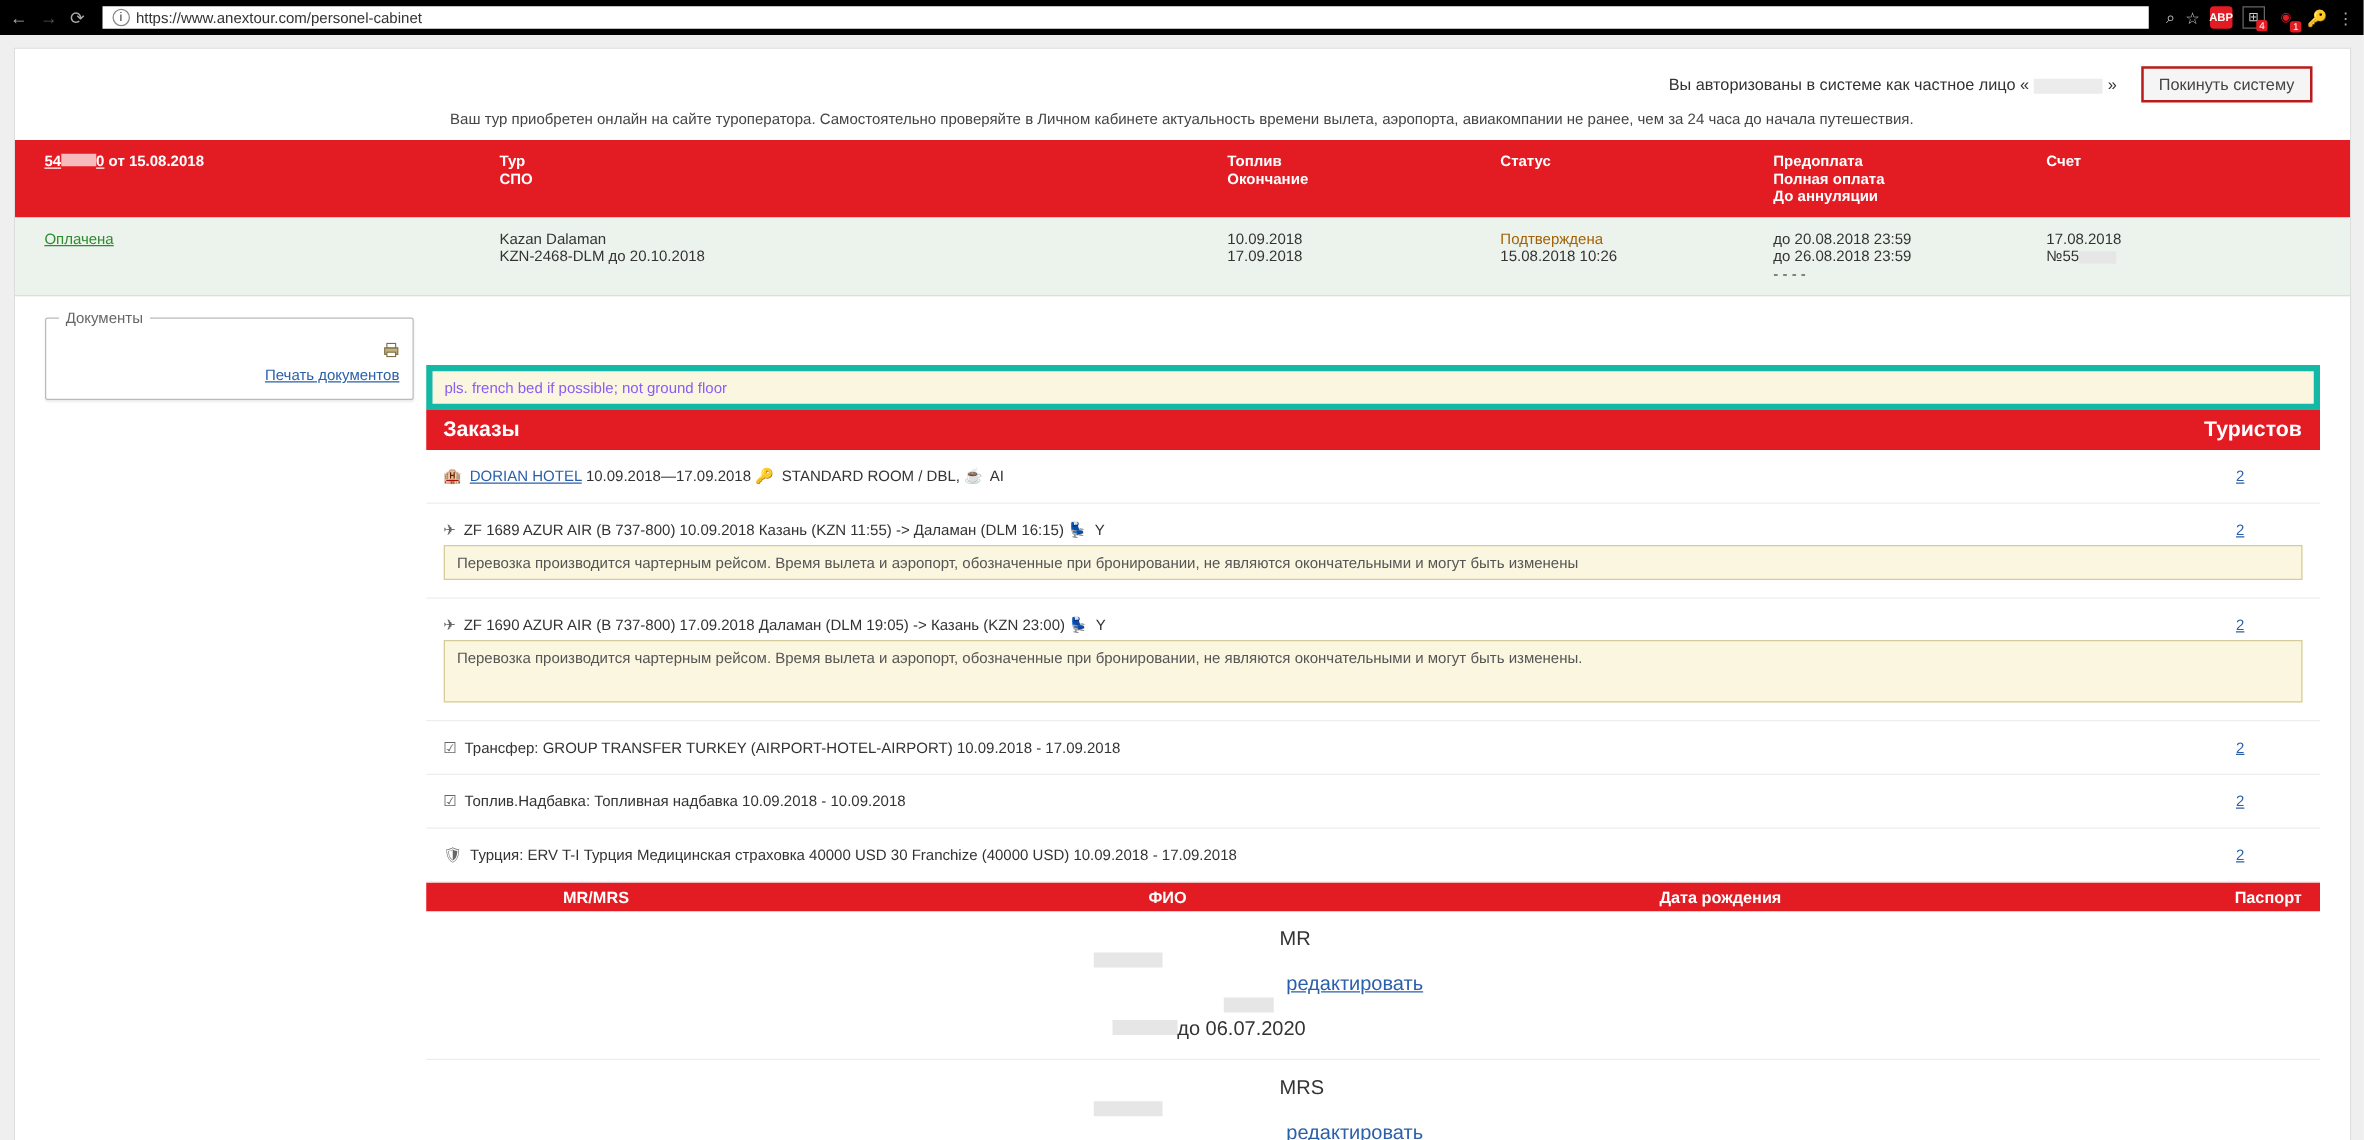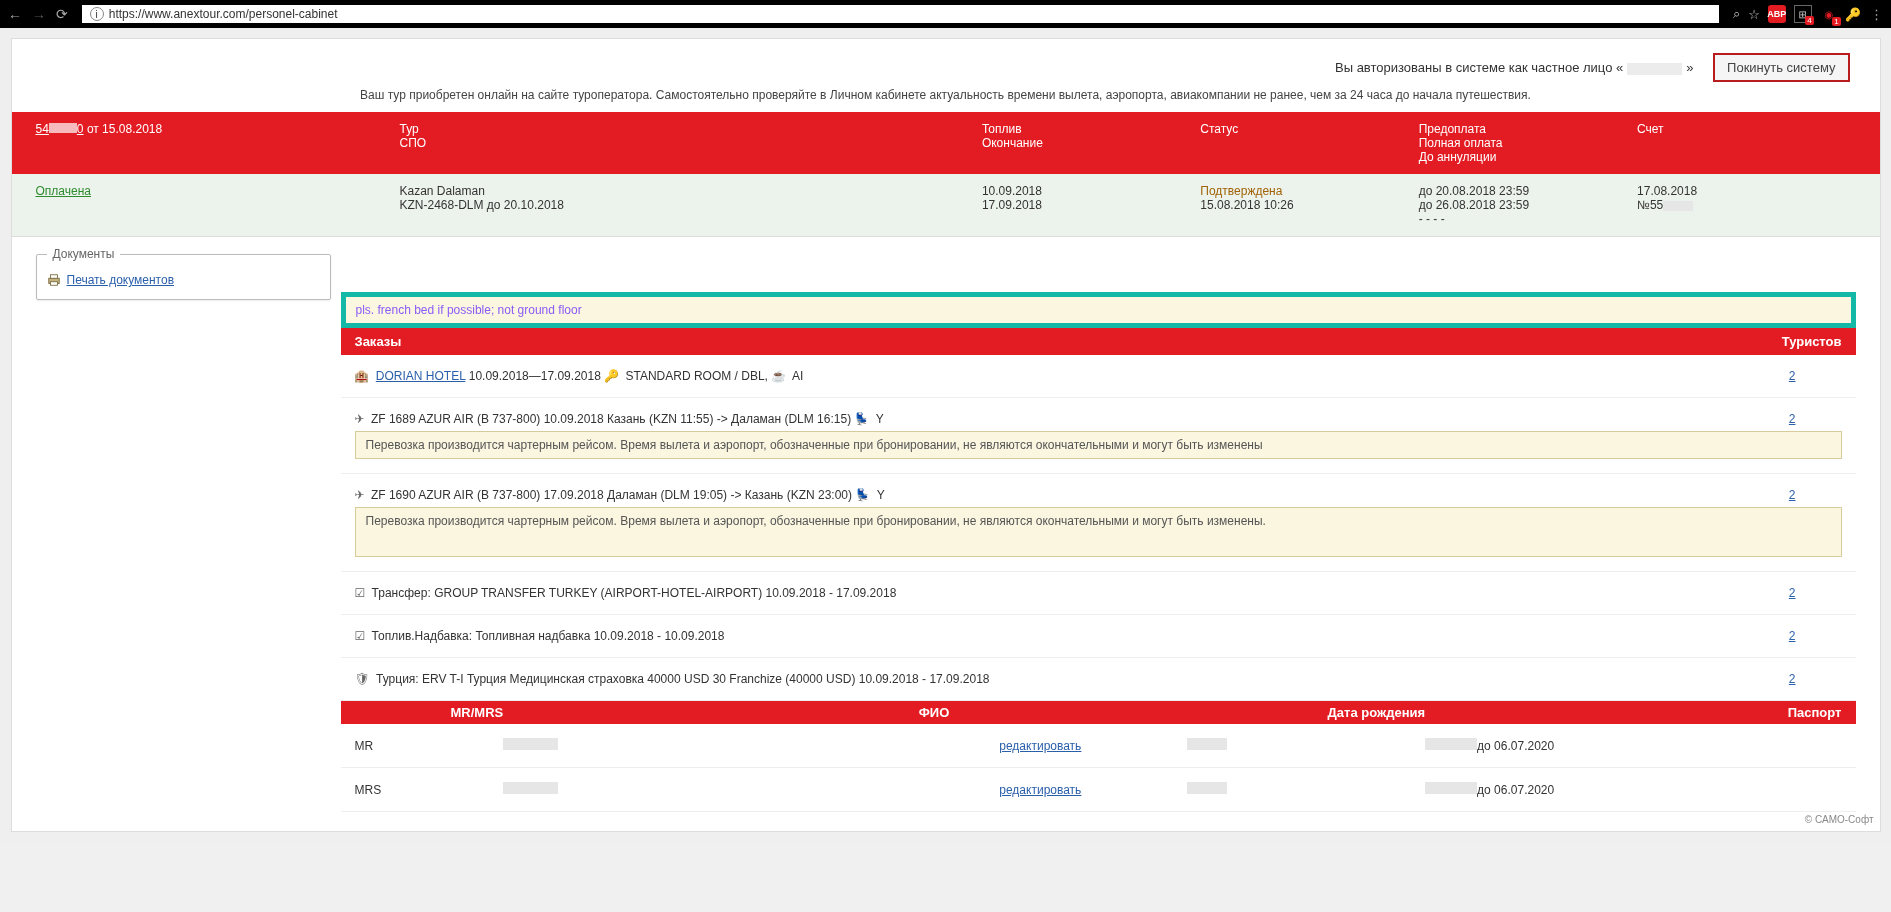--- a/index.html
+++ b/index.html
@@ -20,21 +20,21 @@
 .page-inner { background: #fff; border: 1px solid #ddd; margin: 0 auto; max-width: 1870px; padding-bottom: 4px; }
 
 
 .auth-bar { text-align: right; padding: 14px 30px 4px 30px; font-size: 13px; }
 .auth-bar .redacted { display: inline-block; background: #ececec; width: 55px; height: 12px; vertical-align: middle; margin: 0 4px; }
 .auth-bar .logout-btn { border: 2px solid #b91c1c; background: #f5f5f5; padding: 5px 12px; margin-left: 16px; cursor: pointer; font-size: 13px; color: #444; }
 .info-line { text-align: center; font-size: 12px; color: #444; padding: 2px 30px 10px; }
 
 
 .red-header { background: #e31b23; color: #fff; display: flex; padding: 10px 24px; font-size: 12px; }
-.red-header b { font-weight: normal; }
+.red-header b { font-weight: bold; }
 .col1 { width: 20%; }
 .col2 { width: 32%; }
 .col3 { width: 12%; }
 .col4 { width: 12%; }
 .col5 { width: 12%; }
 .col6 { width: 12%; }
 .red-header .col1 a { color: #fff; text-decoration: underline; }
 
 
 .pale-row { background: #ecf3ec; display: flex; padding: 10px 24px; font-size: 12px; color: #333; border-bottom: 1px solid #ddd; }
@@ -42,46 +42,46 @@
 .pale-row .col4 .status-green { color: #a16207; }
 
 
 .main-layout { display: flex; gap: 10px; padding: 10px 24px 0 24px; }
 .left-pane { width: 295px; flex-shrink: 0; }
 .right-pane { flex: 1; }
 
 
 .doc-fieldset { border: 1px solid #bbb; border-radius: 2px; padding: 8px 10px 12px; position: relative; background: #fff; box-shadow: 0 1px 2px rgba(0,0,0,0.08); }
 .doc-fieldset legend { font-size: 12px; color: #666; padding: 0 6px; }
-.doc-fieldset .print-link { display: flex; align-items: flex-start; gap: 6px; margin-top: 4px; }
+.doc-fieldset .print-link { display: flex; align-items: flex-end; gap: 6px; margin-top: 4px; flex-direction: column; }
 .doc-fieldset .print-link a { color: #2a5faa; font-size: 12px; text-decoration: underline; }
 .doc-fieldset .printer-icon { width: 14px; height: 14px; display: inline-block; }
 
 
 .note-box { border: 5px solid #14b8a6; background: #fbf6e0; padding: 6px 10px; font-size: 12px; color: #8b5cf6; margin-top: 45px; }
 
 
-.sec-header { background: #e31b23; color: #fff; display: flex; justify-content: space-between; padding: 6px 14px; font-size: 13px; font-weight: bold; }
+.sec-header { background: #e31b23; color: #fff; display: flex; justify-content: space-between; padding: 6px 14px; font-size: 17px; font-weight: bold; }
 
 .order-line { padding: 14px; border-bottom: 1px solid #eee; font-size: 12px; color: #333; position: relative; }
 .order-line .count-link { position: absolute; right: 60px; top: 14px; color: #2a5faa; text-decoration: underline; }
 .order-line a.hotel { color: #2a5faa; text-decoration: underline; }
 .order-line .inline-icon { font-size: 12px; color: #666; margin-right: 3px; }
 
 .charter-note { border: 1px solid #d6cc99; background: #fbf6e0; padding: 6px 10px; margin-top: 5px; font-size: 12px; color: #555; }
 .big-charter { min-height: 50px; }
 
 
 .tourists-header { background: #e31b23; color: #ffffff; display: flex; padding: 4px 14px; font-size: 13px; font-weight: bold; text-align: right; }
 .tcol1 { width: 10%; }
 .tcol2 { width: 30%; }
 .tcol3 { width: 16%; }
 .tcol4 { width: 16%; }
 .tcol5 { width: 28%; }
-.tourist-row { display: flex; padding: 14px; font-size: 12px; border-bottom: 1px solid #eee; align-items: center; }
+.tourist-row { display: flex; padding: 14px; font-size: 16px; border-bottom: 1px solid #eee; align-items: center; flex-direction: column; }
 .tourist-row .redact-box { background: #e6e6e6; height: 12px; display: inline-block; }
 .tourist-row .edit-link { color: #2a5faa; text-decoration: underline; margin-left: 50px; }
 .tcol2 .r1 { width: 55px; }
 .tcol4 .r2 { width: 40px; }
 .tcol5 .r3 { width: 52px; }
 
 
 .samo-footer { text-align: right; font-size: 10px; color: #888; padding: 2px 6px; }
 </style>
 </head>

